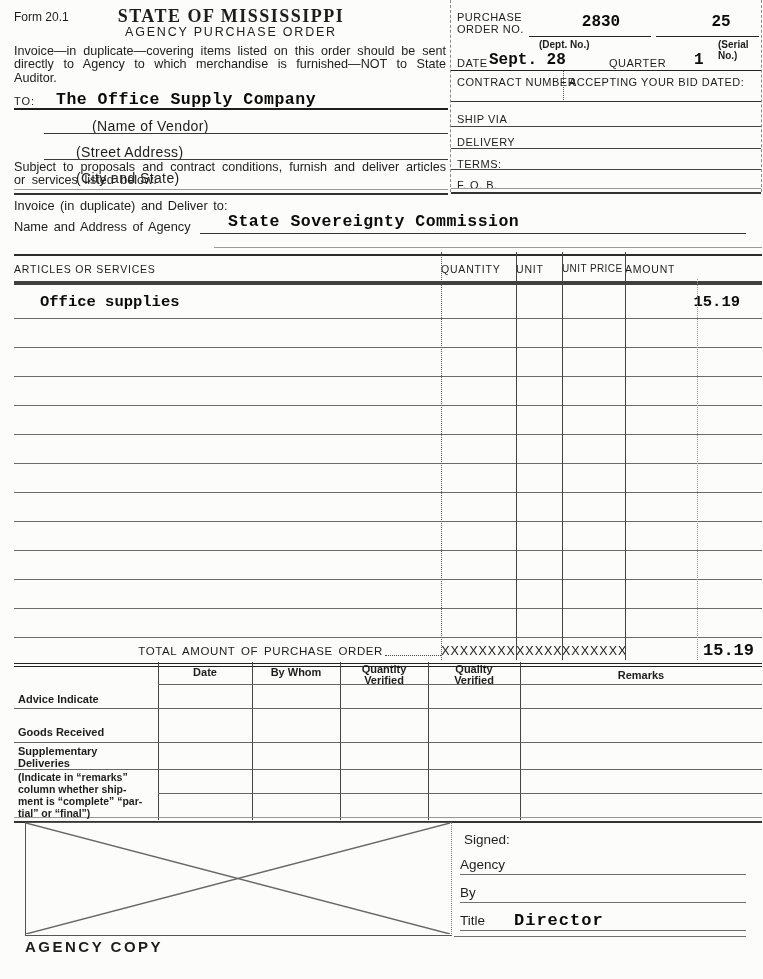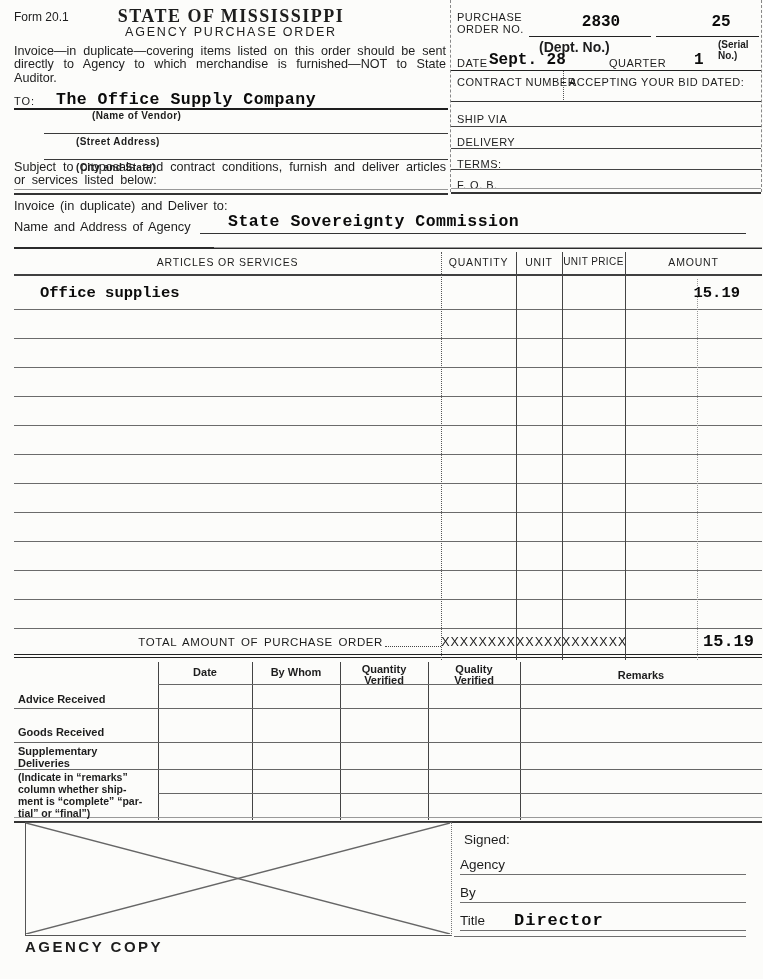--- a/index.html
+++ b/index.html
@@ -11,38 +11,38 @@
   .tl{position:absolute;left:14px;top:6px;width:434px;height:192px;}
   .form-no{position:absolute;left:0;top:4px;font-size:12px;}
   .title{position:absolute;left:0;right:0;top:0;text-align:center;
          font-family:"Liberation Serif",serif;font-weight:bold;font-size:18px;letter-spacing:1.5px;}
   .subtitle{position:absolute;left:0;right:0;top:19px;text-align:center;font-size:12.5px;letter-spacing:1.8px;}
   .note{position:absolute;left:0;right:2px;top:39px;font-size:12.6px;line-height:13.4px;
         text-align:justify;word-spacing:3px;}
   .to-row{position:absolute;left:0;right:0;top:84px;height:18px;border-bottom:2.5px solid #1e1e1e;}
   .to-label{position:absolute;left:0;bottom:1px;font-size:11px;letter-spacing:1px;}
   .vendor-name{position:absolute;left:42px;bottom:-1px;font-size:16.5px;letter-spacing:0.5px;}
-  .cap{position:absolute;font-size:10px;font-weight:bold;letter-spacing:0.4px;}
+  .cap{position:absolute;font-size:14px;font-weight:normal;letter-spacing:0.4px;margin-top:8px;}
   .cap-vendor{left:78px;top:104px;}
   .line-street{position:absolute;left:30px;right:0;top:115px;height:12px;border-bottom:1.5px solid #3a3a3a;}
   .cap-street{left:62px;top:130px;}
   .line-city{position:absolute;left:30px;right:0;top:141px;height:12px;border-bottom:1.5px solid #3a3a3a;}
   .cap-city{left:62px;top:156px;}
   .subject{position:absolute;left:0;right:2px;top:155px;font-size:12.6px;line-height:13.4px;
            text-align:justify;word-spacing:3px;}
   .tl-bottom{position:absolute;left:0;right:0;top:183px;height:3px;border-top:1px solid #999;border-bottom:2px solid #333;}
 
   
   .tr{position:absolute;left:450px;top:0;width:312px;height:192px;box-sizing:border-box;
       border-left:1.5px dashed #888;border-right:1.5px dashed #888;}
   .tr .lab{position:absolute;font-size:11px;letter-spacing:0.5px;}
   .po-label{left:6px;top:12px;line-height:11.5px;}
   .dept-no{position:absolute;left:95px;top:13px;width:110px;text-align:center;font-size:16px;}
   .dept-line{position:absolute;left:78px;top:36px;width:122px;border-bottom:1.5px solid #222;}
-  .cap-dept{position:absolute;left:88px;top:39px;font-size:14px;font-weight:bold;}
+  .cap-dept{position:absolute;left:88px;top:39px;font-size:10px;font-weight:bold;}
   .serial-no{position:absolute;left:238px;top:13px;width:64px;text-align:center;font-size:16px;}
   .serial-line{position:absolute;left:205px;top:36px;width:103px;border-bottom:1.5px solid #222;}
   .cap-serial{position:absolute;left:222px;top:39px;font-size:10px;font-weight:bold;padding-left:45px;}
   .date-label{left:6px;top:57px;}
   .date-value{position:absolute;left:38px;top:51px;font-size:16px;}
   .quarter-label{left:158px;top:57px;}
   .quarter-value{position:absolute;left:243px;top:51px;font-size:16px;}
   .date-line{position:absolute;left:0;right:0;top:70px;border-bottom:1.5px solid #222;}
   .contract-label{left:6px;top:76px;}
   .contract-divider{position:absolute;left:112px;top:71px;height:31px;border-left:1.5px dotted #555;}
@@ -57,22 +57,22 @@
   
   .dl{position:absolute;left:14px;top:196px;width:748px;height:46px;font-size:12.8px;}
   .dl-line1{position:absolute;left:0;top:2px;word-spacing:2px;}
   .dl-label{position:absolute;left:0;top:23px;word-spacing:2px;}
   .agency-name{position:absolute;left:214px;top:16px;font-size:16.5px;letter-spacing:0.5px;}
   .agency-underline{position:absolute;left:186px;width:546px;top:37px;border-bottom:1.5px solid #333;}
 
   
   .main-table{position:absolute;left:14px;top:246px;width:748px;}
   .mt-topline{position:absolute;left:200px;right:0;top:1px;border-top:1px solid #9a9a9a;}
-  .mt-header{margin-top:1px;height:25px;border-top:2px solid #2b2b2b;border-bottom:2px solid #404040;
-             display:grid;grid-template-columns:427px 75px 46px 63px 137px;align-items:center;text-align:center;
+  .mt-header{margin-top:8px;height:25px;border-top:2px solid #2b2b2b;border-bottom:4px solid #404040;
+             display:grid;grid-template-columns:427px 75px 46px 63px 137px;align-items:center;
              font-size:10.5px;letter-spacing:0.8px;}
   .mt-header .hp{font-size:10px;line-height:9.5px;letter-spacing:0.4px;}
   .mt-row{display:grid;grid-template-columns:427px 75px 46px 63px 137px;height:28px;border-bottom:1px solid #6b6b6b;}
   .mt-row.tall{height:33px;}
   .mt-row .cell{position:relative;}
   .mt-row .description{padding-left:26px;font-size:15.5px;display:flex;align-items:center;}
   .mt-row .amount{font-size:15.5px;display:flex;align-items:center;justify-content:flex-end;padding-right:22px;}
   .mt-total{display:grid;grid-template-columns:427px 75px 46px 63px 137px;height:25px;border-bottom:4px double #222;
             align-items:center;}
   .mt-total .t-label{display:flex;justify-content:flex-end;align-items:center;font-size:11.5px;letter-spacing:0.6px;word-spacing:2px;}
@@ -306,21 +306,21 @@
     <div class="vf-h vh4"></div>
     <div class="vf-h vh5"></div>
     <div class="vf-bottom"></div>
 
     <div class="vf-head h-date">Date</div>
     <div class="vf-head h-bywhom">By Whom</div>
     <div class="vf-head h-qty">Quantity Verified</div>
     <div class="vf-head h-quality">Quality Verified</div>
     <div class="vf-head h-remarks">Remarks</div>
 
-    <div class="vf-rowlab r-advice">Advice Received</div>
+    <div class="vf-rowlab r-advice">Advice Indicate</div>
     <div class="vf-rowlab r-goods">Goods Received</div>
     <div class="vf-rowlab r-supp">Supplementary Deliveries</div>
     <div class="vf-note n1">(Indicate in “remarks”</div>
     <div class="vf-note n2">column whether ship-</div>
     <div class="vf-note n3">ment is “complete” “par-</div>
     <div class="vf-note n4">tial” or “final”)</div>
   </div>
 
   <div class="xbox">
     <svg width="424" height="111">

